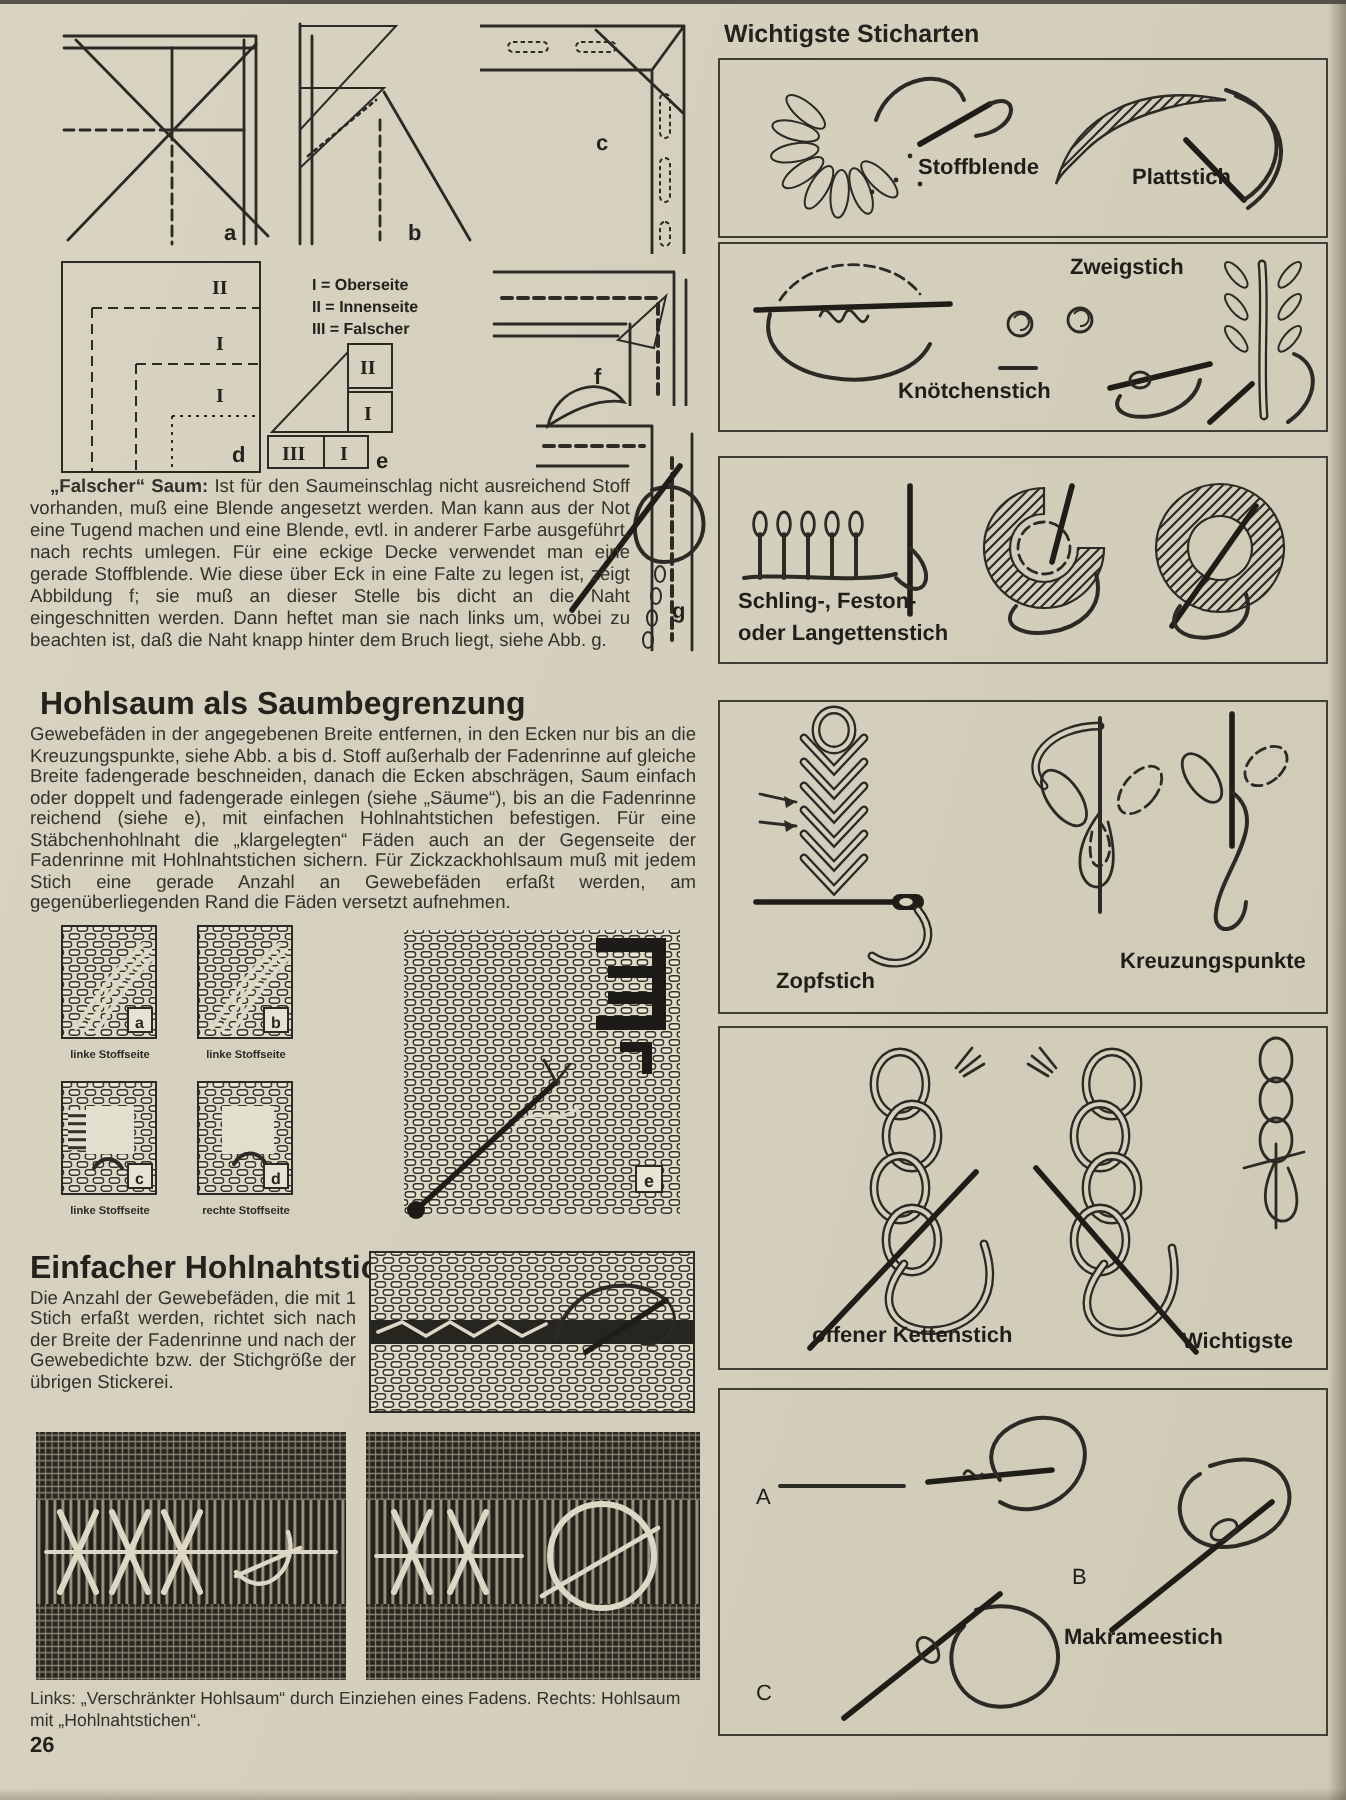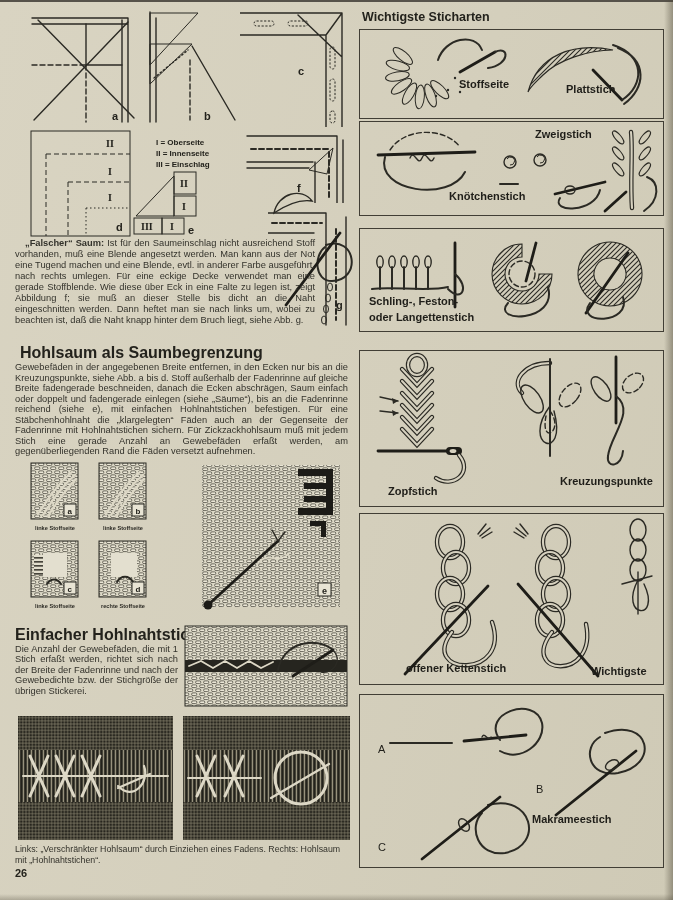--- a/index.html
+++ b/index.html
@@ -102,21 +102,21 @@
     <path class="s1 dot" d="M56,78 H100 M56,78 V106"></path>
     <text class="numtxt" x="76" y="17">II</text>
     <text class="numtxt" x="78" y="45">I</text>
     <text class="numtxt" x="78" y="71">I</text>
     <text class="tagtxt" x="86" y="101">d</text>
   </svg>
 
   <div class="abs legend" style="left:137px;top:137px">
     <div>I = Oberseite</div>
     <div>II = Innenseite</div>
-    <div>III = Einschlag</div>
+    <div>III = Falscher</div>
   </div>
 
   <svg class="abs" style="left:130px;top:166px" width="70" height="72" viewBox="0 0 70 72">
     <path class="s1" d="M6,50 L44,10 L44,50 Z" fill="url(#hatch5)"></path>
     <rect class="s1" x="44" y="6" width="22" height="22"></rect>
     <rect class="s1" x="44" y="30" width="22" height="20"></rect>
     <rect class="s1" x="4" y="52" width="28" height="16"></rect>
     <rect class="s1" x="32" y="52" width="22" height="16"></rect>
     <text class="numtxt" x="50" y="21">II</text>
     <text class="numtxt" x="52" y="44">I</text>
@@ -264,21 +264,21 @@
         <circle cx="88" cy="60" r="1.2" fill="#2b2a24"></circle>
         <circle cx="76" cy="66" r="1.2" fill="#2b2a24"></circle>
         <circle cx="100" cy="62" r="1.2" fill="#2b2a24"></circle>
       <path class="th" d="M78,30 C85,8 115,2 122,20"></path>
       <path class="nd" d="M100,42 L135,22"></path>
       <path class="th" d="M135,22 C150,15 150,35 128,38"></path>
       <path d="M168,62 C178,25 213,12 253,20 C228,20 198,30 183,45 C176,52 170,57 168,62 Z" fill="url(#hatch5)" stroke="#2b2a24" stroke-width="1.2"></path>
       <path class="nd" d="M233,40 L262,70"></path>
       <path class="th" d="M253,15 C285,25 285,55 262,70 M258,18 C288,30 286,58 264,74"></path>
     </svg>
-    <div class="stitch-lbl" style="left:99px;top:48px">Stoffseite</div>
+    <div class="stitch-lbl" style="left:99px;top:48px">Stoffblende</div>
     <div class="stitch-lbl" style="left:206px;top:53px">Plattstich</div>
   </div>
 
   <div class="box" style="left:359px;top:228px;width:303px;height:102px">
     <svg width="303" height="100" viewBox="0 0 303 100">
       <path class="th" d="M12,60 C30,57 70,63 88,58"></path>
       <g class="th">
         <path d="M20,60 V38"></path>
           <ellipse class="s" cx="20" cy="33" rx="3.2" ry="6"></ellipse>
         <path d="M32,60 V38"></path>

